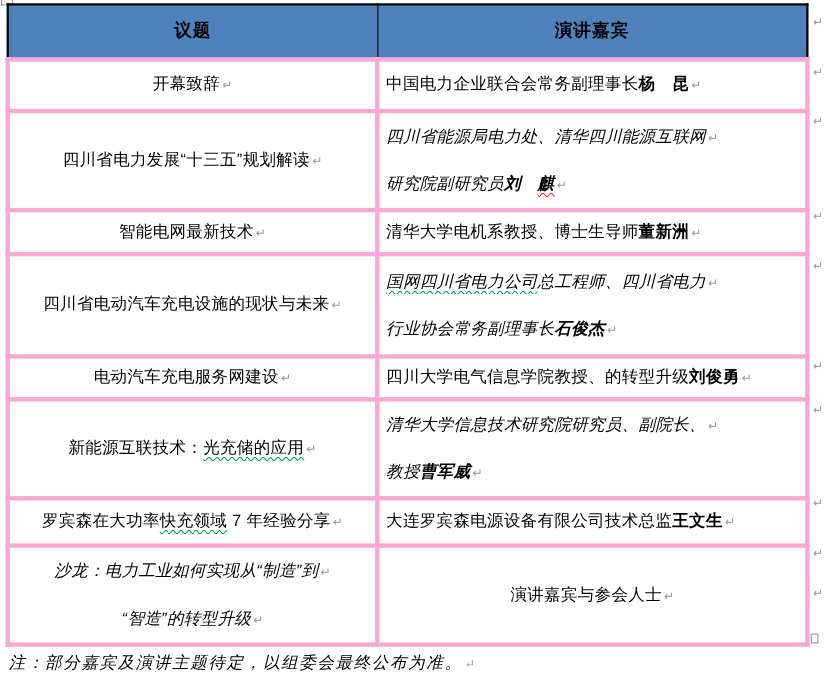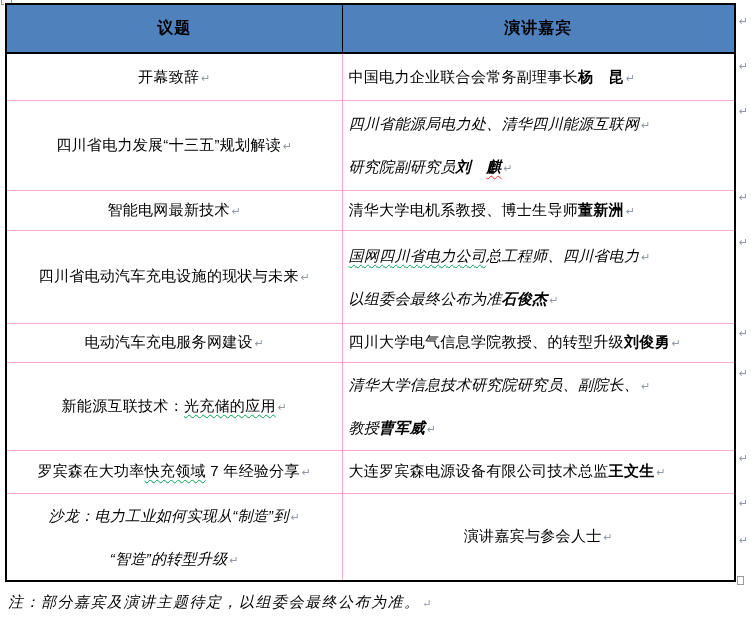--- a/index.html
+++ b/index.html
@@ -5,21 +5,21 @@
   html,body{margin:0;padding:0;background:#fff;}
   .page{position:relative;width:751px;height:623px;background:#ffffff;
         font-family:"Liberation Sans","DejaVu Sans",sans-serif;overflow:hidden;color:#000;}
   .table-handle{position:absolute;left:1px;top:0;width:9px;height:4px;
         border:1px dashed #9a9a9a;border-top:none;background:#f5f5f5;}
   table.agenda{position:absolute;left:5px;top:3px;width:731px;
         border-collapse:collapse;table-layout:fixed;border:2px solid #000;}
   table.agenda th{background:#4F81BD;color:#000000;font-size:16px;font-weight:bold;
         height:45px;border:1px solid #000;border-bottom:2px solid #000;
         text-align:center;letter-spacing:1px;}
-  table.agenda td{border:1px solid #f9a8d4;font-size:15px;vertical-align:middle;
+  table.agenda td{border:4px solid #f9a8d4;font-size:15px;vertical-align:middle;
         padding:0 6px;letter-spacing:0.3px;line-height:1.35;}
   td.align-center{text-align:center;}
   td.align-left{text-align:left;}
   td.multi .line{line-height:43px;height:43px;white-space:nowrap;font-style:italic;}
   .b{font-weight:bold;}
   .sq-red{text-decoration-line:underline;text-decoration-style:wavy;
         text-decoration-color:#ff2a2a;text-decoration-thickness:1px;text-underline-offset:3px;}
   .sq-green{text-decoration-line:underline;text-decoration-style:wavy;
         text-decoration-color:#00A650;text-decoration-thickness:1px;text-underline-offset:3px;}
   .pmark{color:#8f9aa6;font-size:11px;margin-left:2px;font-weight:normal;
@@ -74,21 +74,21 @@
           <td class="align-left">
             <div class="line"><span>清华大学电机系教授、博士生导师</span><span class="b">董新洲</span><span class="pmark">↵</span></div>
           </td>
         </tr>
         <tr style="height: 93px;">
           <td class="align-center">
             <div class="line"><span>四川省电动汽车充电设施的现状与未来</span><span class="pmark">↵</span></div>
           </td>
           <td class="align-left multi">
             <div class="line"><span class="sq-green">国网四川省电力公司</span><span>总工程师、四川省电力</span><span class="pmark">↵</span></div>
-            <div class="line"><span>以组委会最终公布为准</span><span class="b">石俊杰</span><span class="pmark">↵</span></div>
+            <div class="line"><span>行业协会常务副理事长</span><span class="b">石俊杰</span><span class="pmark">↵</span></div>
           </td>
         </tr>
         <tr style="height: 39px;">
           <td class="align-center">
             <div class="line"><span>电动汽车充电服务网建设</span><span class="pmark">↵</span></div>
           </td>
           <td class="align-left">
             <div class="line"><span>四川大学电气信息学院教授、的转型升级</span><span class="b">刘俊勇</span><span class="pmark">↵</span></div>
           </td>
         </tr>

